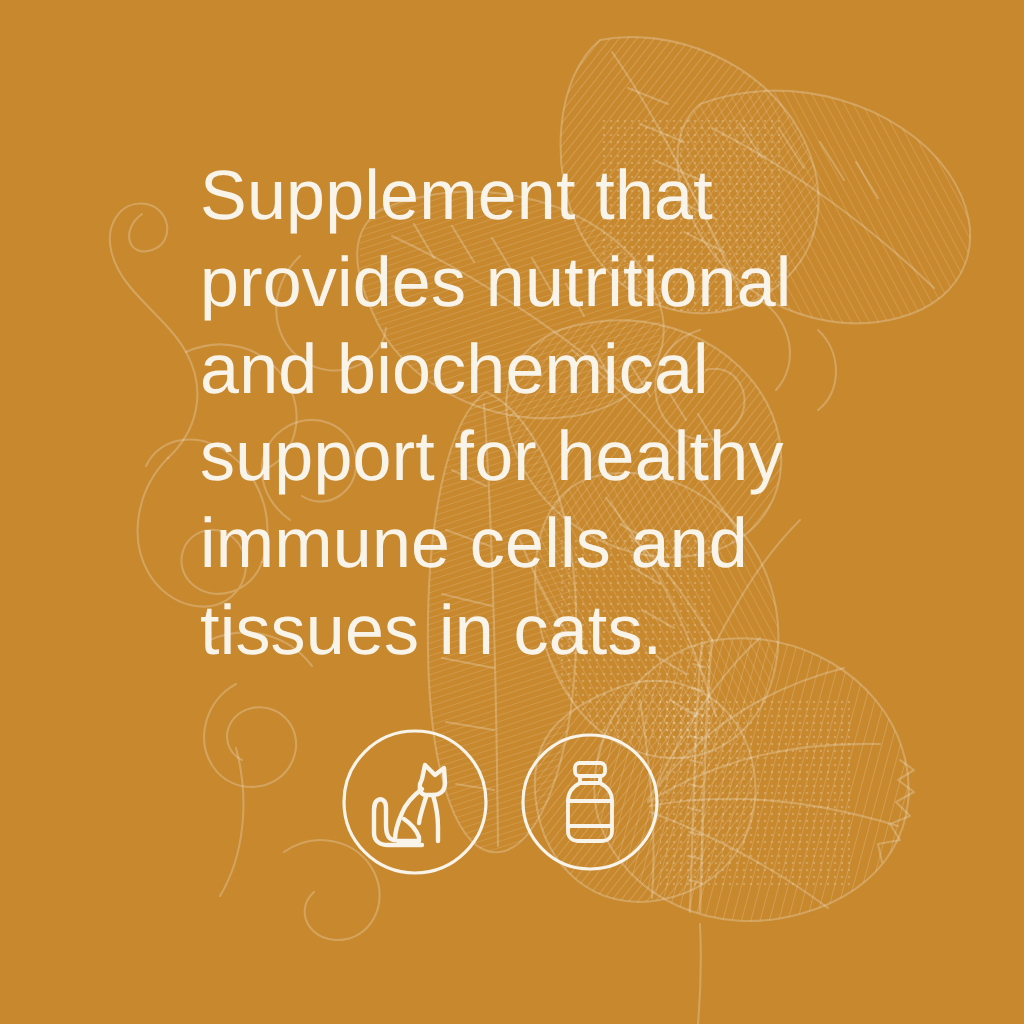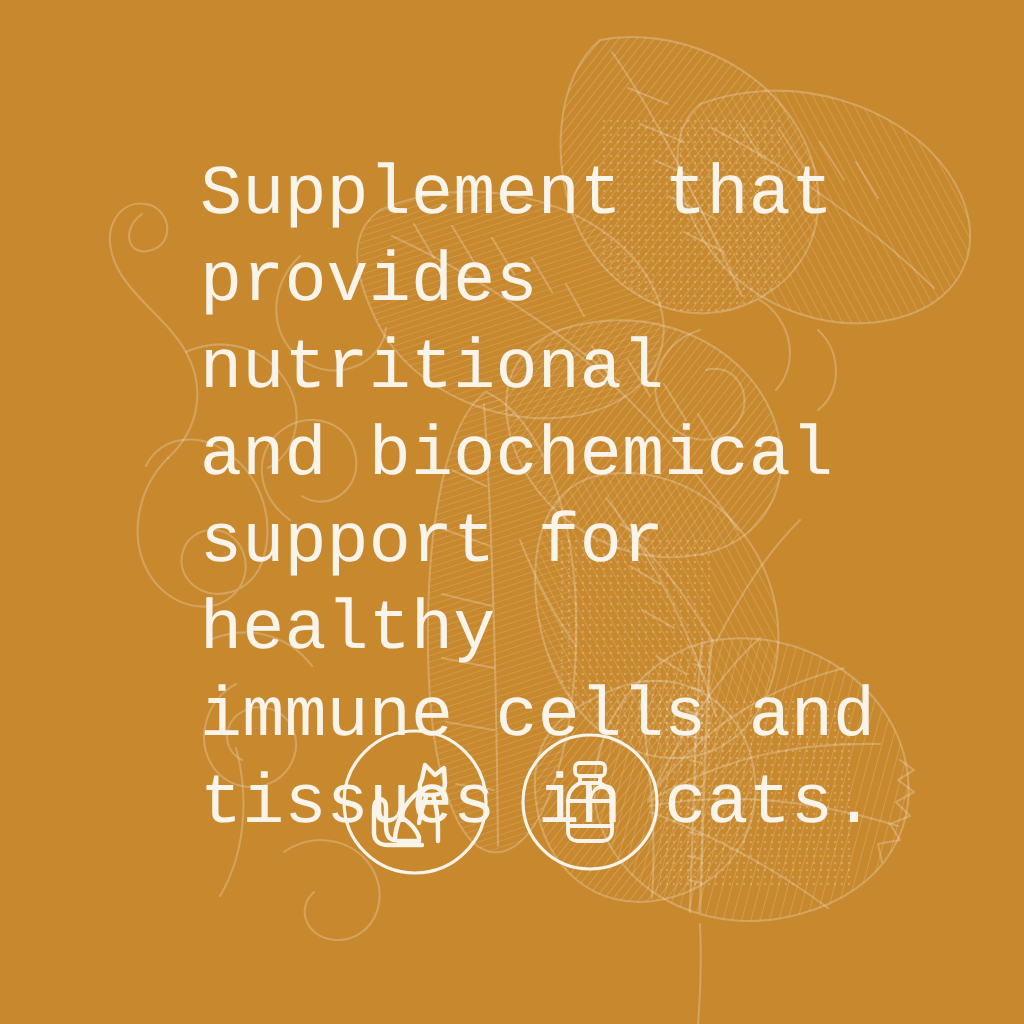--- a/index.html
+++ b/index.html
@@ -6,21 +6,21 @@
     margin: 0;
     padding: 0;
     background: #ffffff;
   }
   #canvas {
     position: relative;
     width: 1024px;
     height: 1024px;
     overflow: hidden;
     background: #c7882e;
-    font-family: Liberation Mono, monospace;
+    font-family: Liberation Sans, sans-serif;
   }
   #bg-art {
     position: absolute;
     inset: 0;
     width: 1024px;
     height: 1024px;
     pointer-events: none;
   }
   #headline {
     position: absolute;

